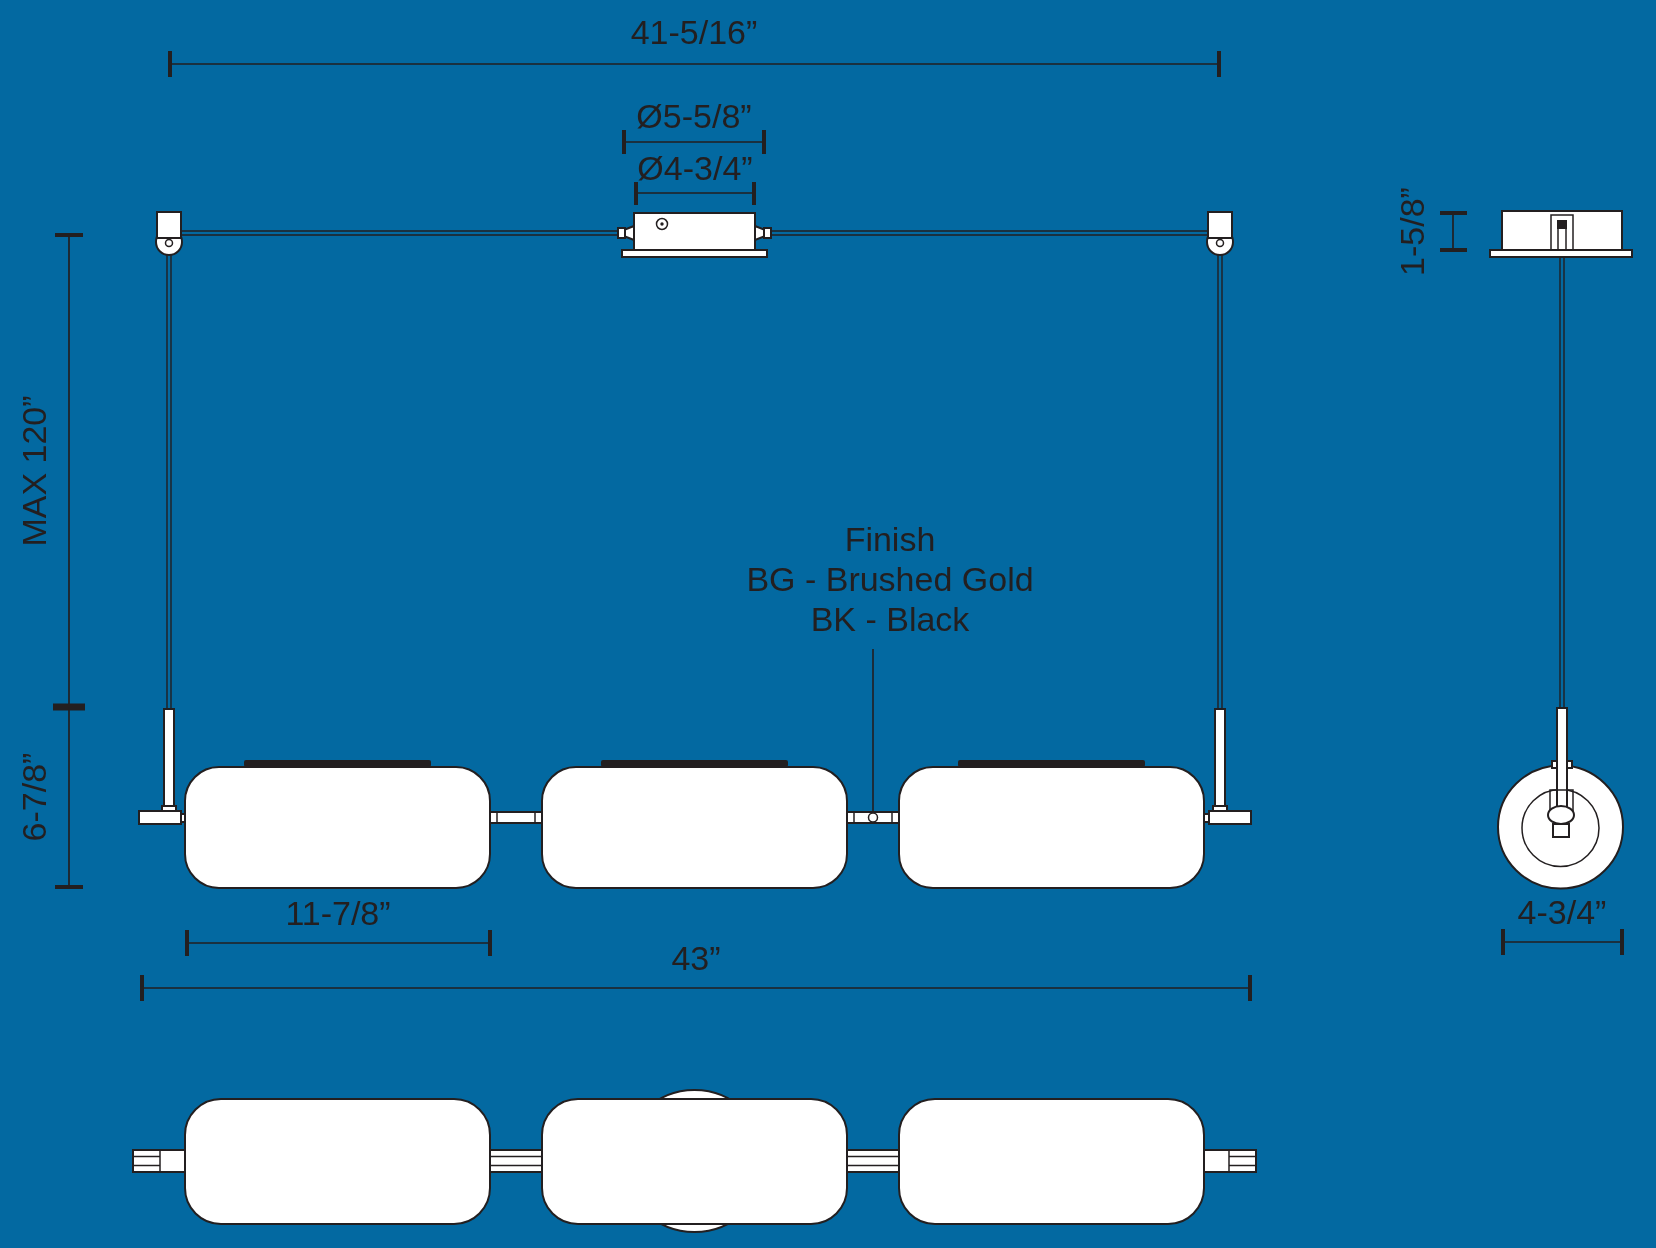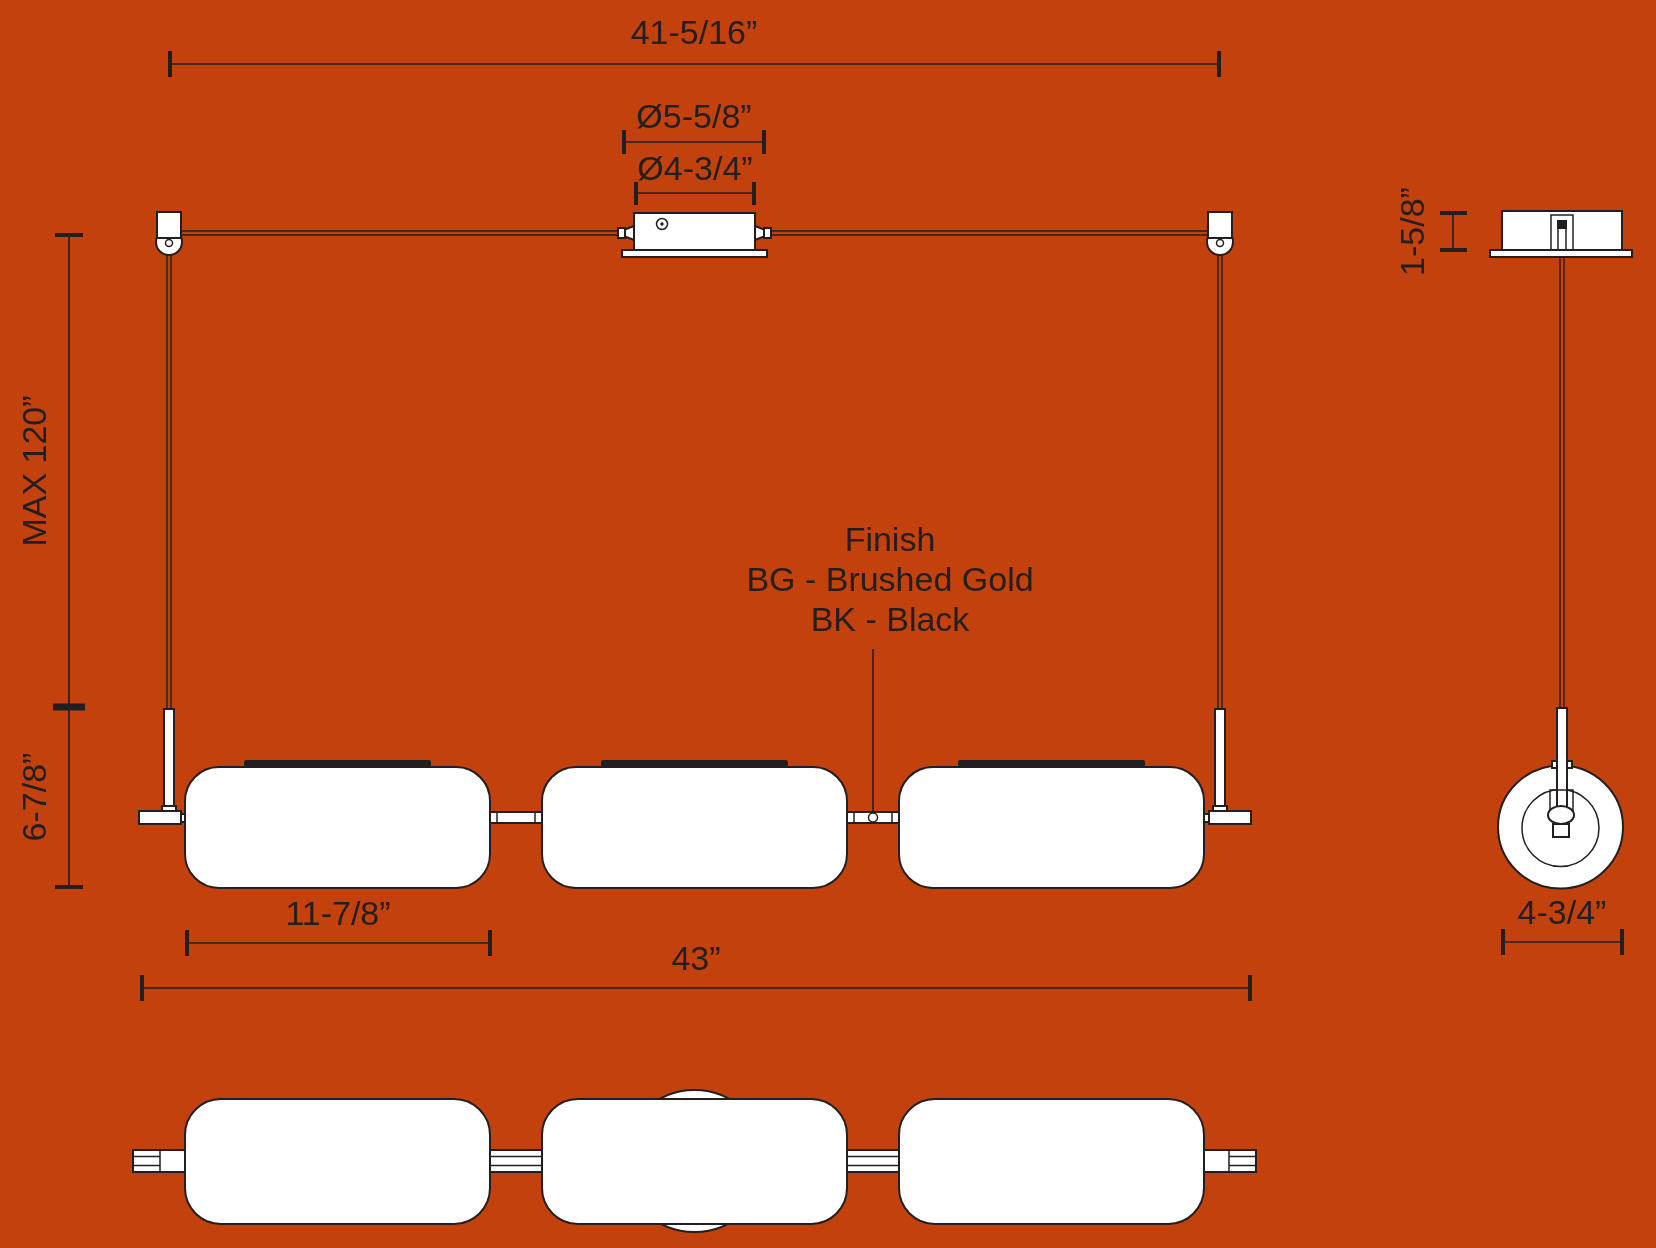--- a/index.html
+++ b/index.html
@@ -1,16 +1,16 @@
 <!DOCTYPE html>
 <html><head>
 <meta charset="utf-8">
 <style>
   html, body { margin: 0; padding: 0; background: #ffffff; }
-  .canvas { width: 1656px; height: 1248px; position: relative; background: #c2410c; text-decoration: underline; }
+  .canvas { width: 1656px; height: 1248px; position: relative; background: #0369a1; text-decoration: underline; }
   svg { display: block; }
   .outline { fill: #ffffff; stroke: #231f20; stroke-width: 2; }
   .outline-thin { fill: none; stroke: #231f20; stroke-width: 1.5; }
   .solid { fill: #231f20; stroke: none; }
   .dimline { stroke: #231f20; stroke-width: 1.7; fill: none; }
   .tick { stroke: #231f20; stroke-width: 4; fill: none; }
   .tick-bold { stroke: #231f20; stroke-width: 7; fill: none; }
   .cable { stroke: #231f20; stroke-width: 1.4; fill: none; }
   .leader { stroke: #231f20; stroke-width: 1.6; fill: none; }
   .dimtext {

